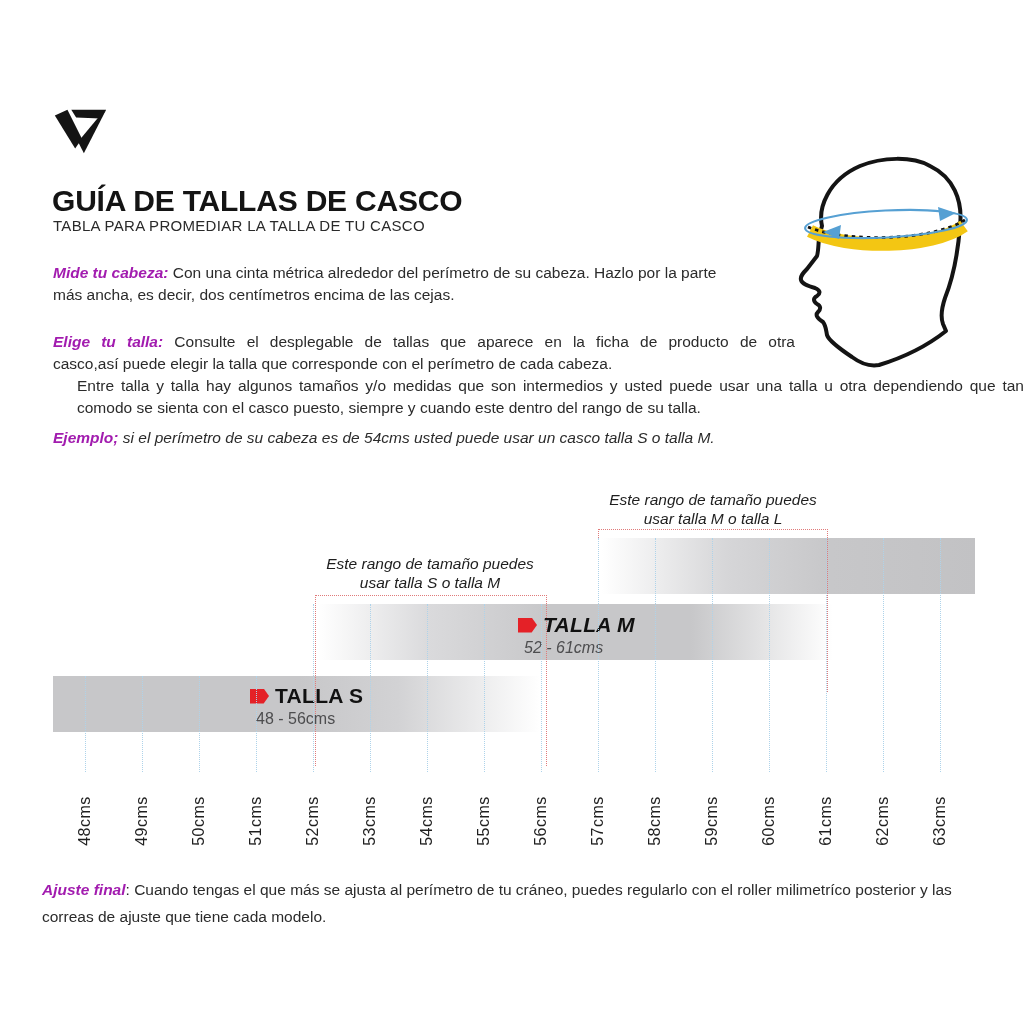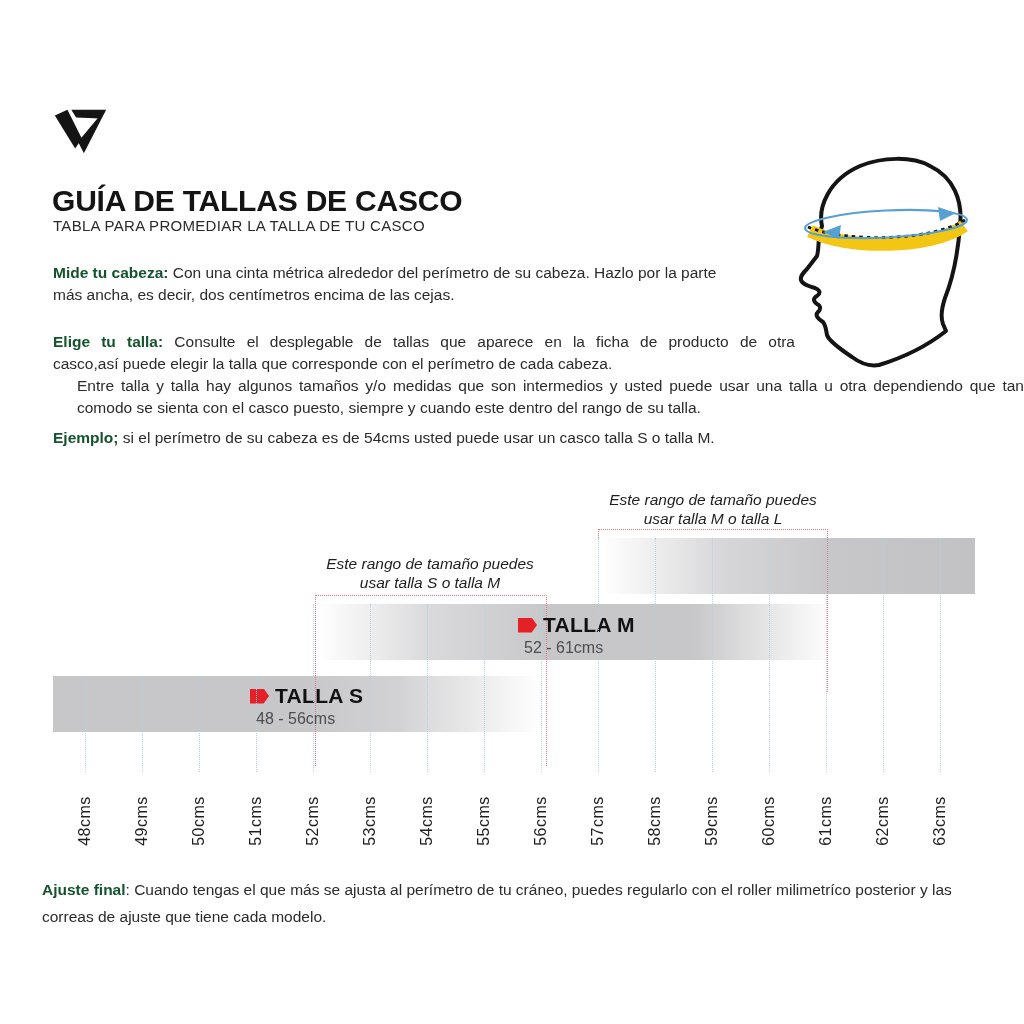--- a/index.html
+++ b/index.html
@@ -6,24 +6,24 @@
   .canvas{position:relative;width:1024px;height:1024px;background:#fff;overflow:hidden;
           font-family:"Liberation Sans", sans-serif;color:#231f20;}
   .abs{position:absolute;}
 
   
   .title{font-size:30px;font-weight:bold;letter-spacing:-0.2px;color:#141414;white-space:nowrap;}
   .subtitle{font-size:15px;letter-spacing:0.3px;color:#2a2a2a;white-space:nowrap;}
 
   
   .para{font-size:15.5px;line-height:22px;color:#2b2b2b;}
-  .b{font-weight:bold;color:#14532d;}
+  .b{font-weight:bold;color:#a21caf;font-style:italic;}
   .just{text-align:justify;margin-left:24px;}
   .justlast{text-align:justify;text-align-last:justify;}
-  .ital{}
+  .ital{font-style:italic;}
 
   
   #chart{position:absolute;left:0;top:0;width:1024px;height:1024px;}
   .bar{position:absolute;height:56px;}
   .bar-s{left:53px;top:676px;width:492px;
     background:linear-gradient(90deg,#c7c7c9 0%,#c7c7c9 50%,#d2d2d4 70%,rgba(255,255,255,0) 99%);}
   .bar-m{left:313px;top:604px;width:525px;
     background:linear-gradient(90deg,rgba(255,255,255,0) 1%,#dadadc 22%,#c7c7c9 45%,#c7c7c9 72%,rgba(255,255,255,0) 99%);}
   .bar-l{left:598px;top:538px;width:377px;
     background:linear-gradient(90deg,rgba(255,255,255,0) 1%,#d6d6d8 34%,#c7c7c9 62%,#c2c2c4 100%);}
@@ -108,21 +108,21 @@
 
     <div class="annot" style="left:553px;top:490px;">
       <div>Este rango de tamaño puedes</div>
       <div>usar talla M o talla L</div>
     </div>
     <div class="annot" style="left:270px;top:554px;">
       <div>Este rango de tamaño puedes</div>
       <div>usar talla S o talla M</div>
     </div>
 
-    <div class="size-label" style="left:518px;top:613px;">
+    <div class="size-label" style="left:518px;top:613px;font-style:italic;">
       <div class="row">
         <span class="tag"></span>
         <span class="size-name">TALLA M</span>
       </div>
       <div class="size-range">52 - 61cms</div>
     </div>
     <div class="size-label" style="left:250px;top:684px;">
       <div class="row">
         <span class="tag"></span>
         <span class="size-name">TALLA S</span>

